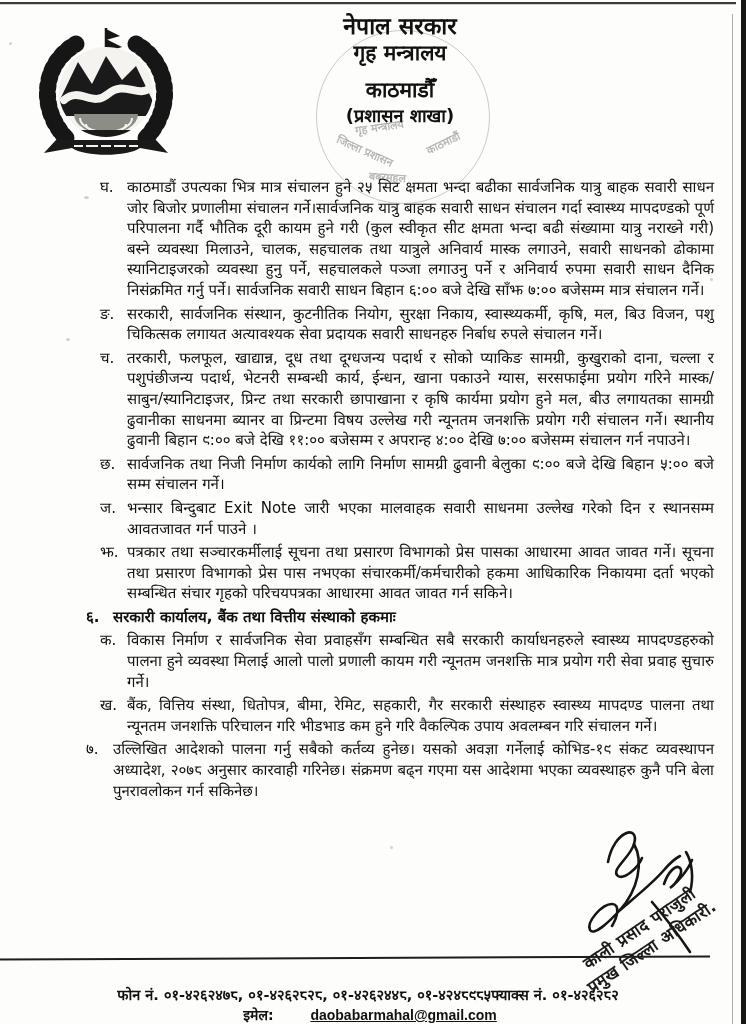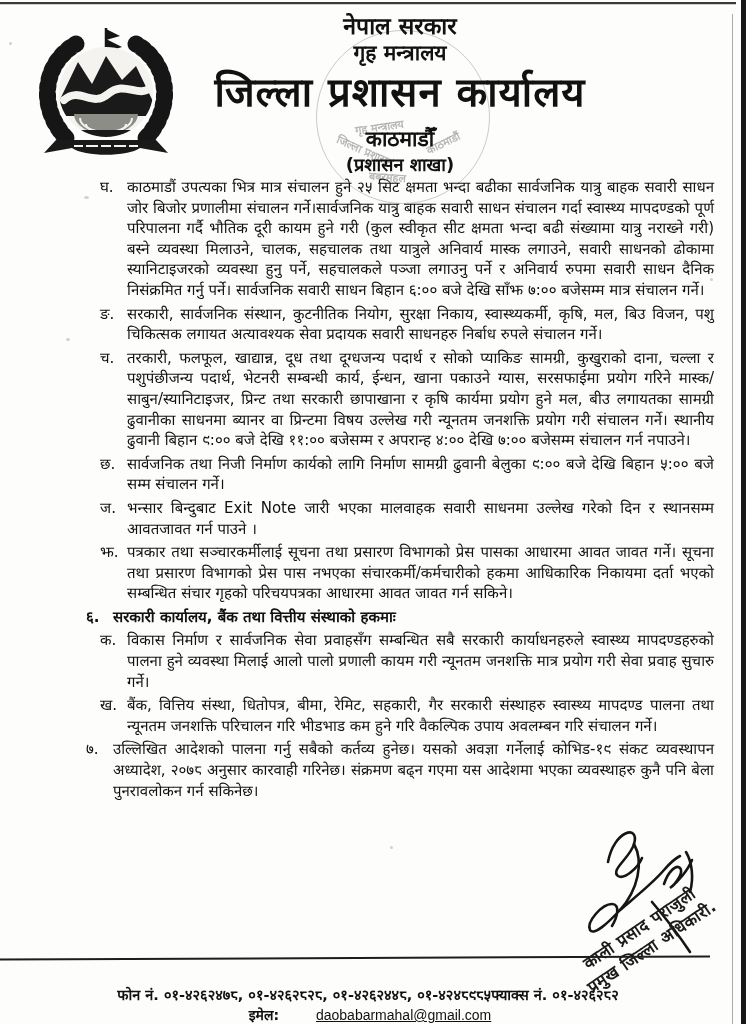--- a/index.html
+++ b/index.html
@@ -44,21 +44,21 @@
     position:absolute;left:548px;top:916px;width:196px;
     transform:rotate(-34deg);
     font-weight:bold;font-size:16.5px;line-height:22px;color:#1b1b1b;
     text-align:center;white-space:nowrap;letter-spacing:.5px;
   }
   
   .foot-line{position:absolute;top:957px;left:0;width:710px;height:0;border-top:2.5px solid #1d1d1d;transform:rotate(-.25deg);}
   .f-addr{position:absolute;top:963px;left:20px;width:700px;text-align:center;font-size:14.5px;font-weight:bold;}
   .f-phone{position:absolute;top:984px;left:6px;width:724px;text-align:center;font-size:14.5px;font-weight:bold;white-space:nowrap;}
   .f-email{position:absolute;top:1005px;left:20px;width:700px;text-align:center;font-size:14px;font-weight:bold;}
-  .f-email .mail{text-decoration:underline;font-family:"Liberation Sans",sans-serif;font-weight:normal;margin-left:32px;}
+  .f-email .mail{text-decoration:underline;font-family:"Liberation Sans",sans-serif;font-weight:bold;margin-left:32px;}
 </style>
 </head>
 <body>
 
 <div class="page">
 
   <div class="edge-top"></div>
   <div class="edge-top-soft"></div>
   <div class="edge-right-black"></div>
   <div class="edge-right-thin"></div>
@@ -109,21 +109,20 @@
   <div class="watermark">
     <span class="wm wm1">गृह मन्त्रालय</span>
     <span class="wm wm2">जिल्ला प्रशासन</span>
     <span class="wm wm3">काठमाडौं</span>
     <span class="wm wm4">बबरमहल</span>
   </div>
 
   <div class="hdr">
     <div class="h-gov">नेपाल सरकार</div>
     <div class="h-min">गृह मन्त्रालय</div>
-    <div class="h-office">जिल्ला प्रशासन कार्यालय</div>
     <div class="h-dist">काठमाडौँ</div>
     <div class="h-branch">(प्रशासन शाखा)</div>
   </div>
 
   <div class="docbody">
     <div class="item lv1">
       <span class="lbl">घ.</span>
       <span class="txt">काठमाडौं उपत्यका भित्र मात्र संचालन हुने २५ सिट क्षमता भन्दा बढीका सार्वजनिक यात्रु बाहक सवारी साधन जोर बिजोर प्रणालीमा संचालन गर्ने।सार्वजनिक यात्रु बाहक सवारी साधन संचालन गर्दा स्वास्थ्य मापदण्डको पूर्ण परिपालना गर्दै भौतिक दूरी कायम हुने गरी (कुल स्वीकृत सीट क्षमता भन्दा बढी संख्यामा यात्रु नराख्ने गरी) बस्ने व्यवस्था मिलाउने, चालक, सहचालक तथा यात्रुले अनिवार्य मास्क लगाउने, सवारी साधनको ढोकामा स्यानिटाइजरको व्यवस्था हुनु पर्ने, सहचालकले पञ्जा लगाउनु पर्ने र अनिवार्य रुपमा सवारी साधन दैनिक निसंक्रमित गर्नु पर्ने। सार्वजनिक सवारी साधन बिहान ६:०० बजे देखि साँझ ७:०० बजेसम्म मात्र संचालन गर्ने।</span>
     </div>
     <div class="item lv1">

